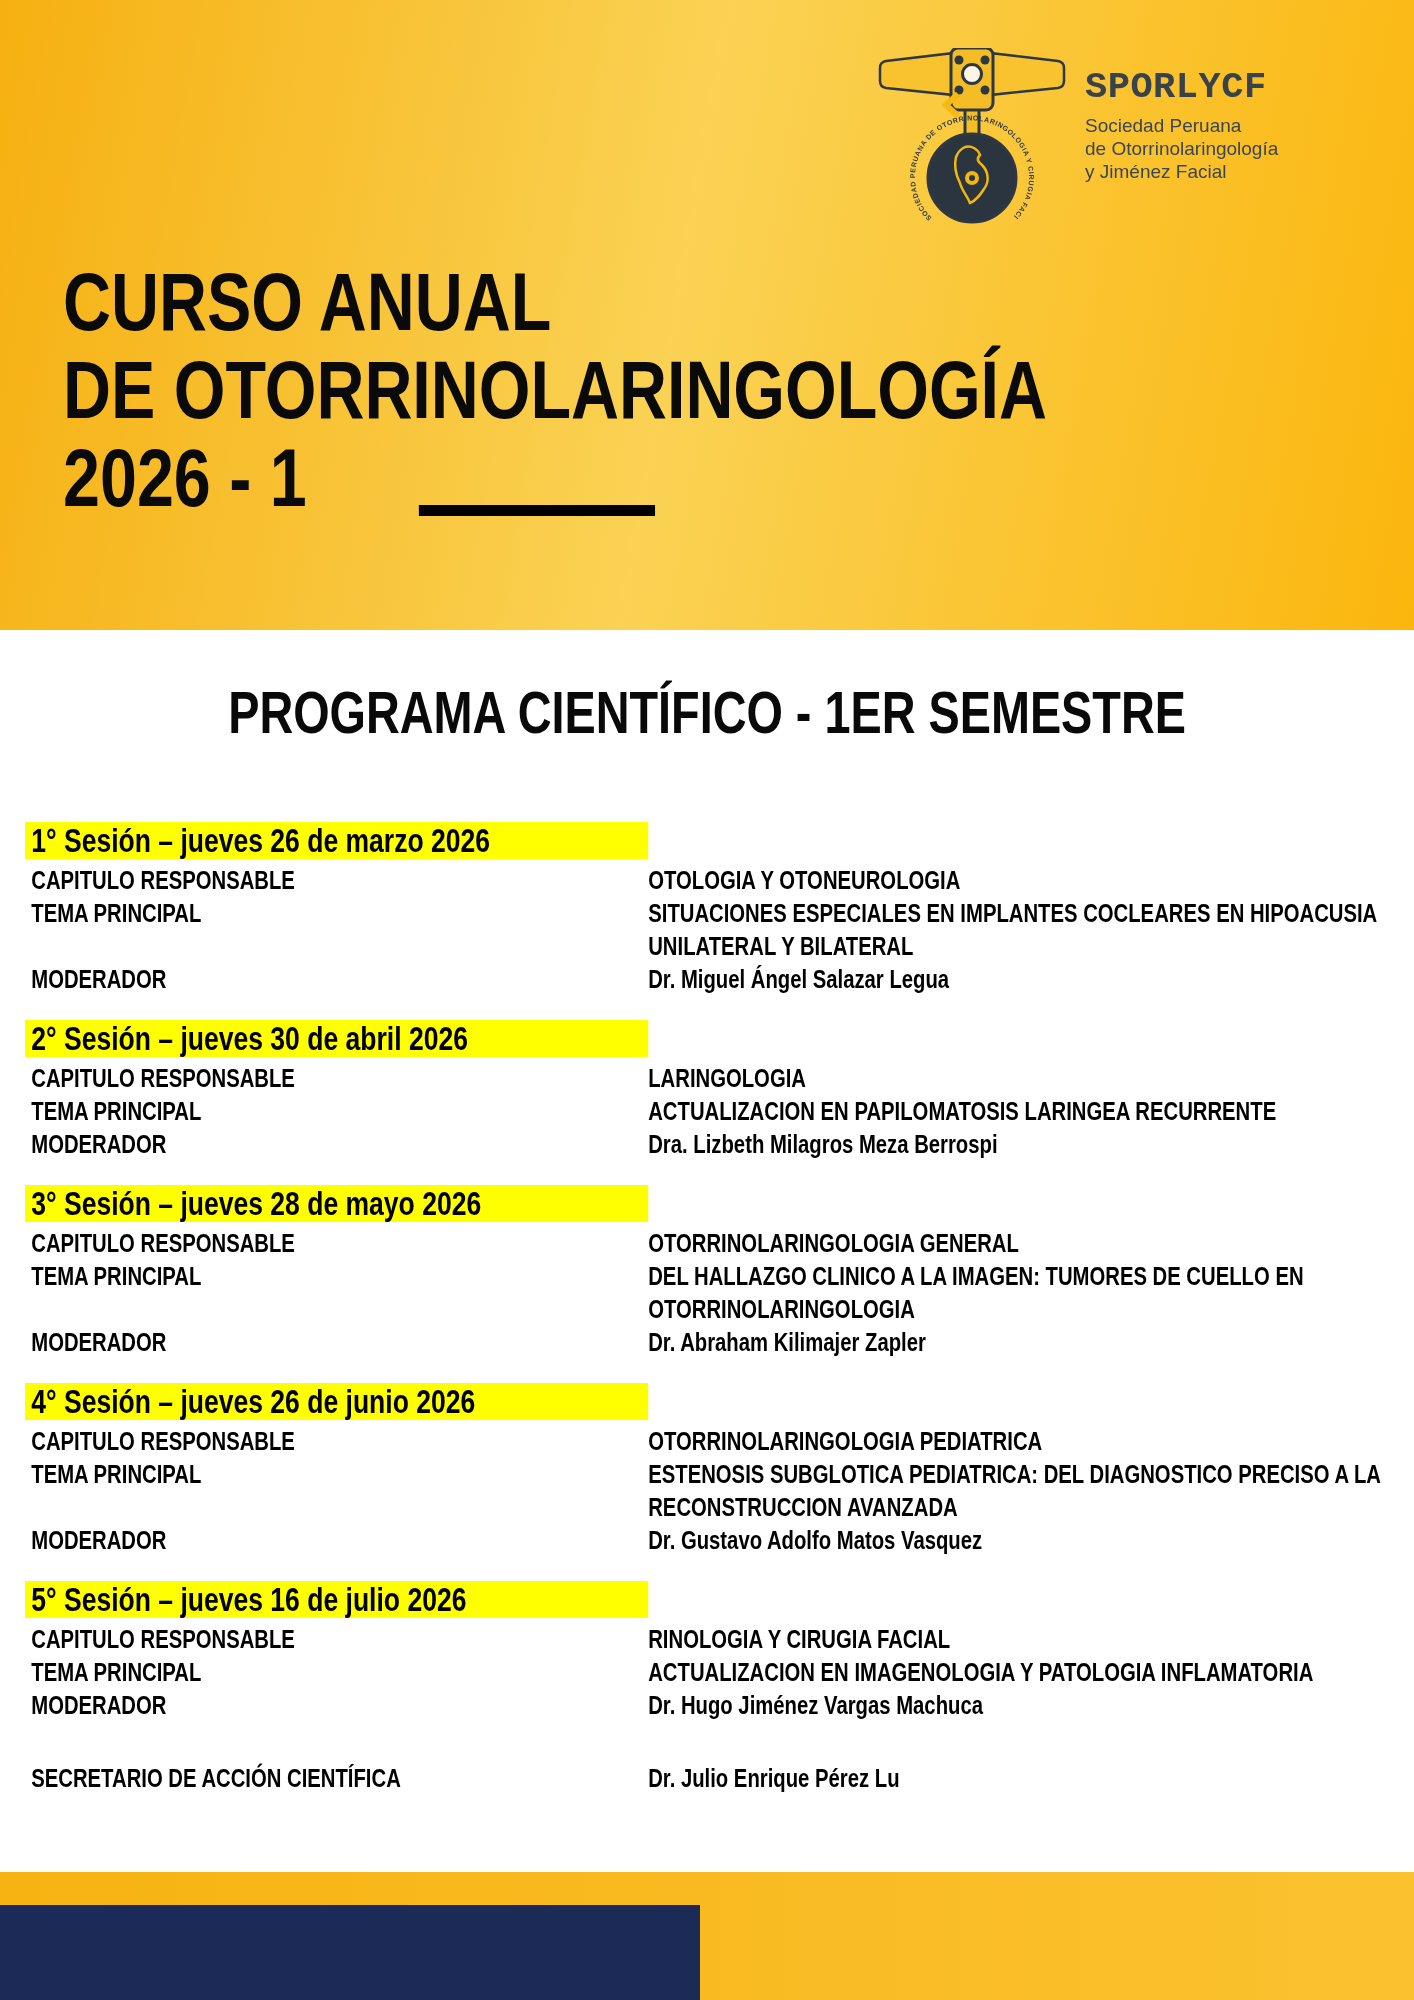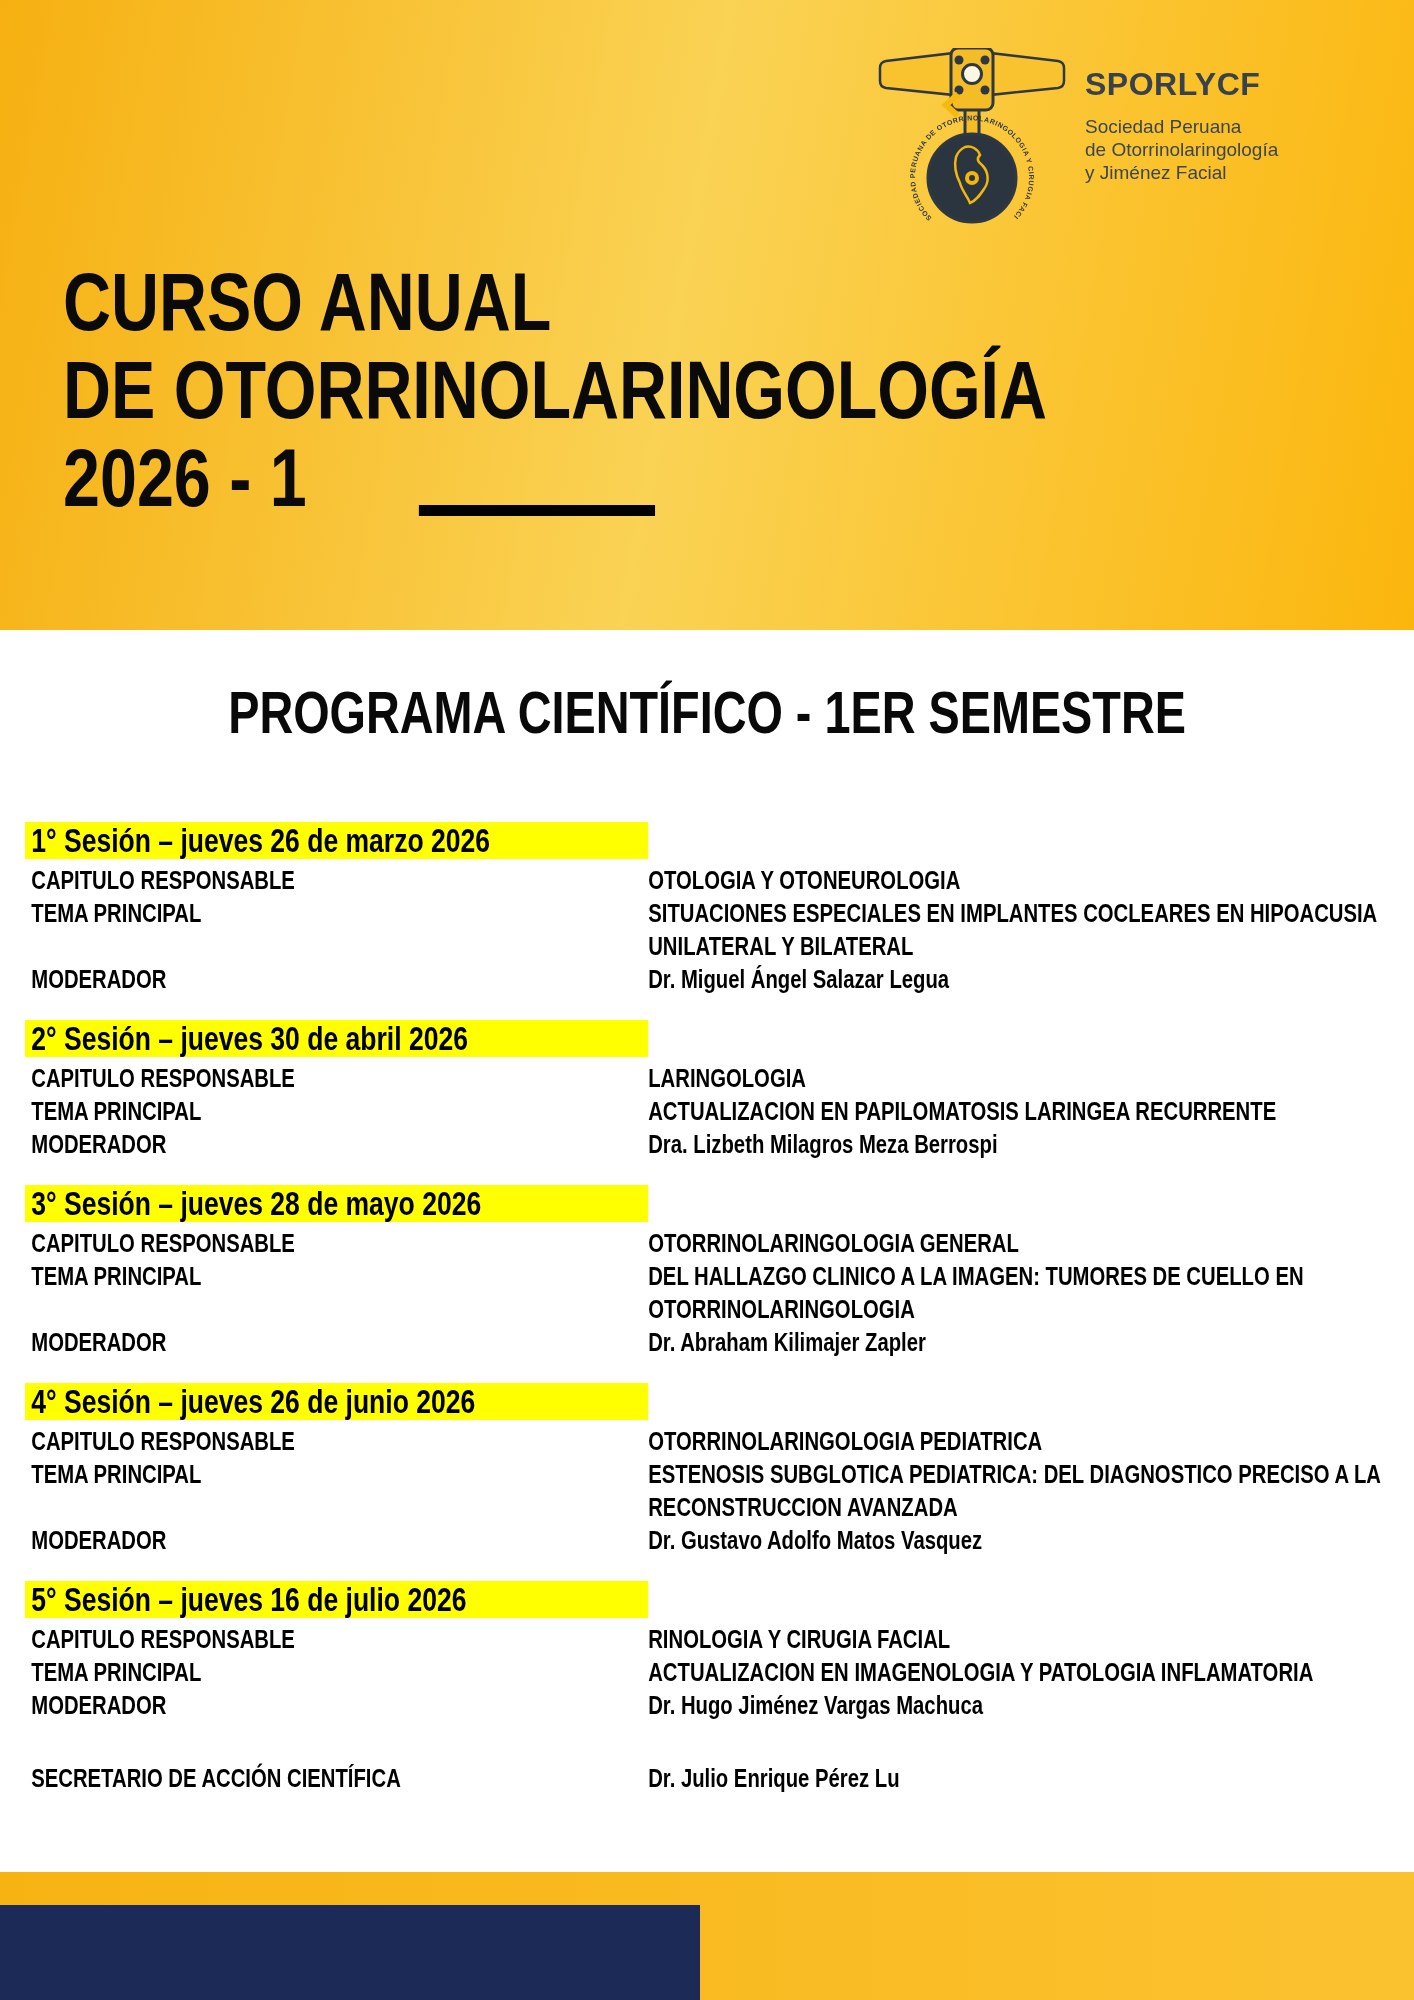--- a/index.html
+++ b/index.html
@@ -11,23 +11,23 @@
 
   
   .header-band {
     position:absolute; top:0; left:0; width:1414px; height:630px;
     background:linear-gradient(100deg,#f6b011 0%,#fad254 48%,#fbb60d 100%);
   }
 
   
   .emblem-svg { position:absolute; left:872px; top:48px; width:200px; height:200px; }
   .logo-text { position:absolute; left:1085px; top:66px; color:#38424c; }
-  .brand-name { font-size:32px; font-weight:bold; letter-spacing:.5px; }
+  .brand-name { font-size:37px; font-weight:bold; letter-spacing:.5px;font-family:Liberation Mono, monospace; }
   .brand-sub  { font-size:19px; line-height:23px; color:#3c4650; }
-  .brand-sub.first { margin-top:12px; }
+  .brand-sub.first { margin-top:6px; }
 
   
   .poster-title {
     position:absolute; left:63px; top:258px; margin:0;
     transform:scaleX(.82); transform-origin:0 0;
     font-size:81px; line-height:88px; font-weight:bold; color:#0a0a0a;
     white-space:nowrap; letter-spacing:0;
   }
   .title-line3 { display:flex; align-items:flex-end; }
   .underline-bar { width:288px; height:11px; background:#000; margin-left:137px; margin-bottom:6px; }

